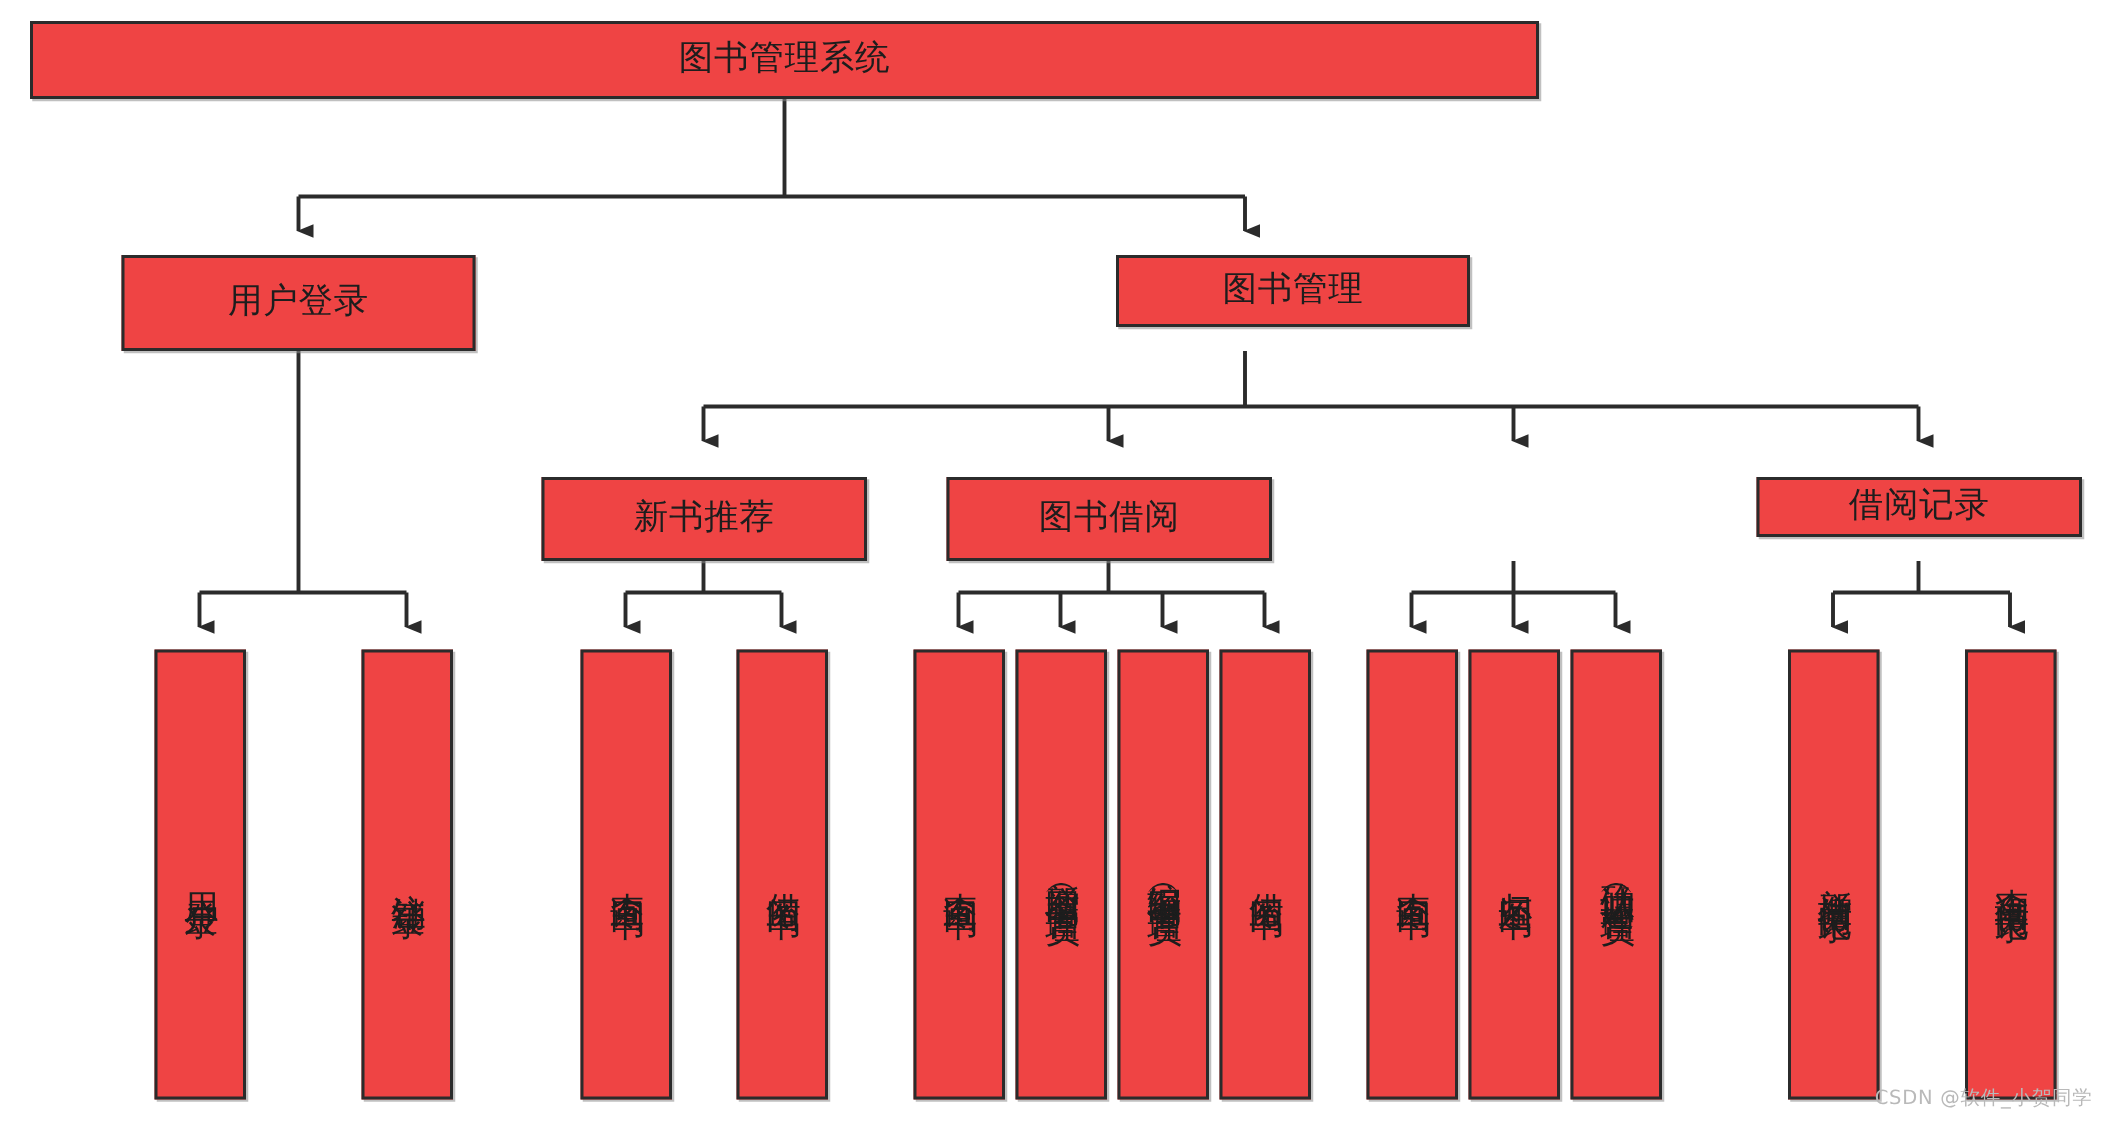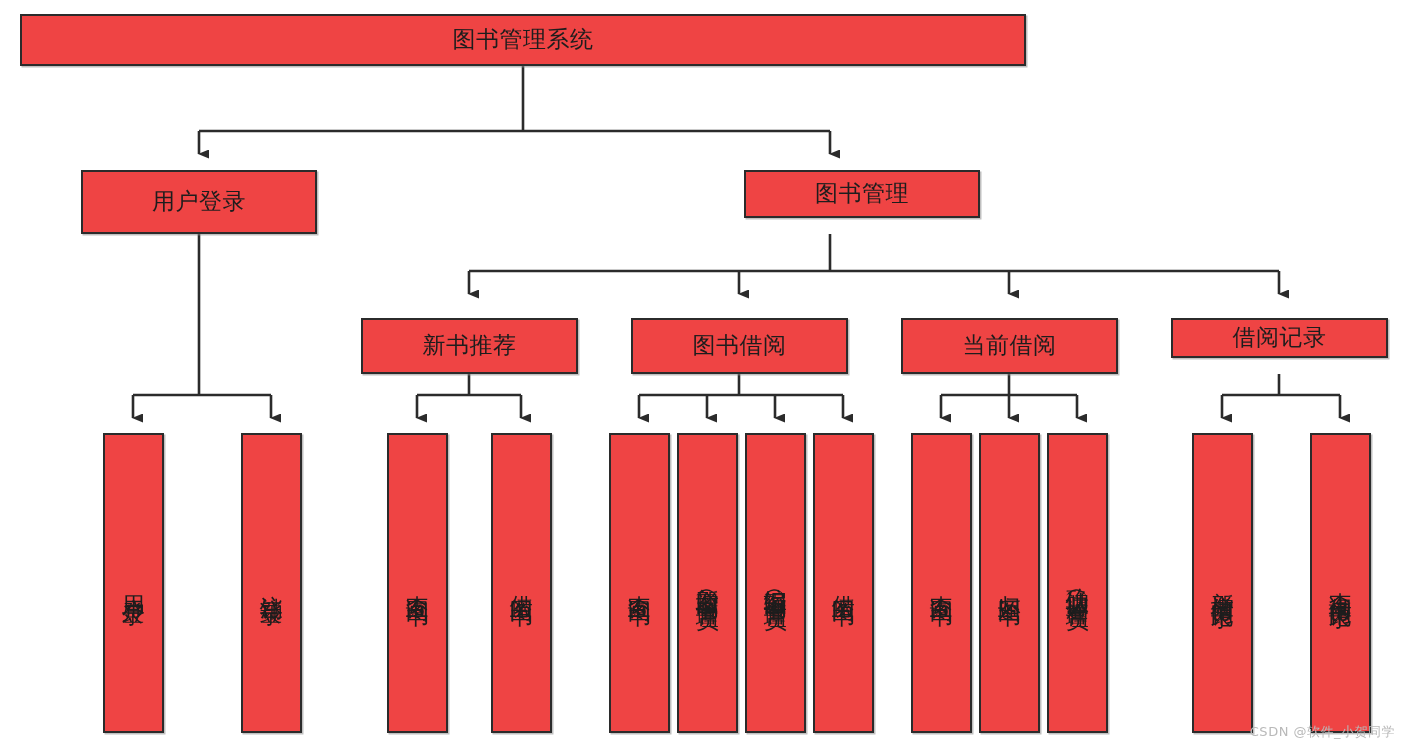--- a/index.html
+++ b/index.html
@@ -134,23 +134,20 @@
   </div>
 
   <div class="node h" style="left:631px;top:318px;width:217px;height:56px;">
     <span class="lbl">图书借阅</span>
   </div>
 
   <div class="node h" style="left:361px;top:318px;width:217px;height:56px;">
     <span class="lbl">新书推荐</span>
   </div>
 
-  <div class="node h" style="left:901px;top:318px;width:217px;height:56px;">
-    <span class="lbl">当前借阅</span>
-  </div>
 
   <div class="node h" style="left:1171px;top:318px;width:217px;height:40px;">
     <span class="lbl">借阅记录</span>
   </div>
 
   <div class="node v" style="left:103px;top:433px;width:61px;height:300px;">
     <span class="lbl">用户登录</span>
   </div>
 
   <div class="node v" style="left:241px;top:433px;width:61px;height:300px;">

